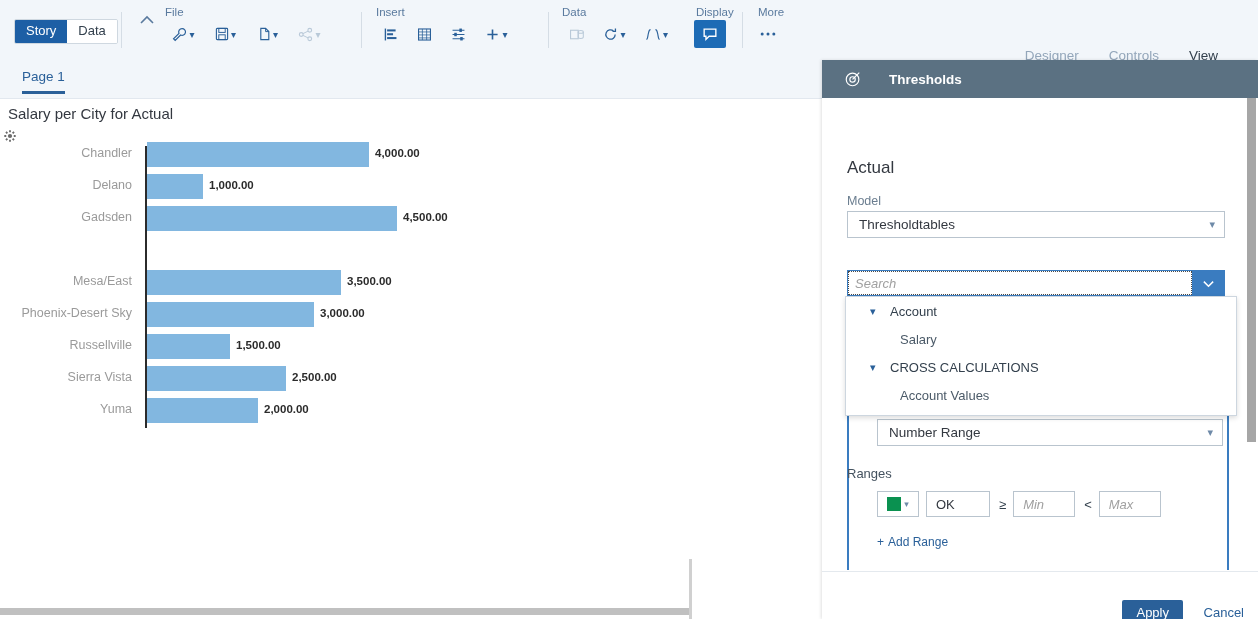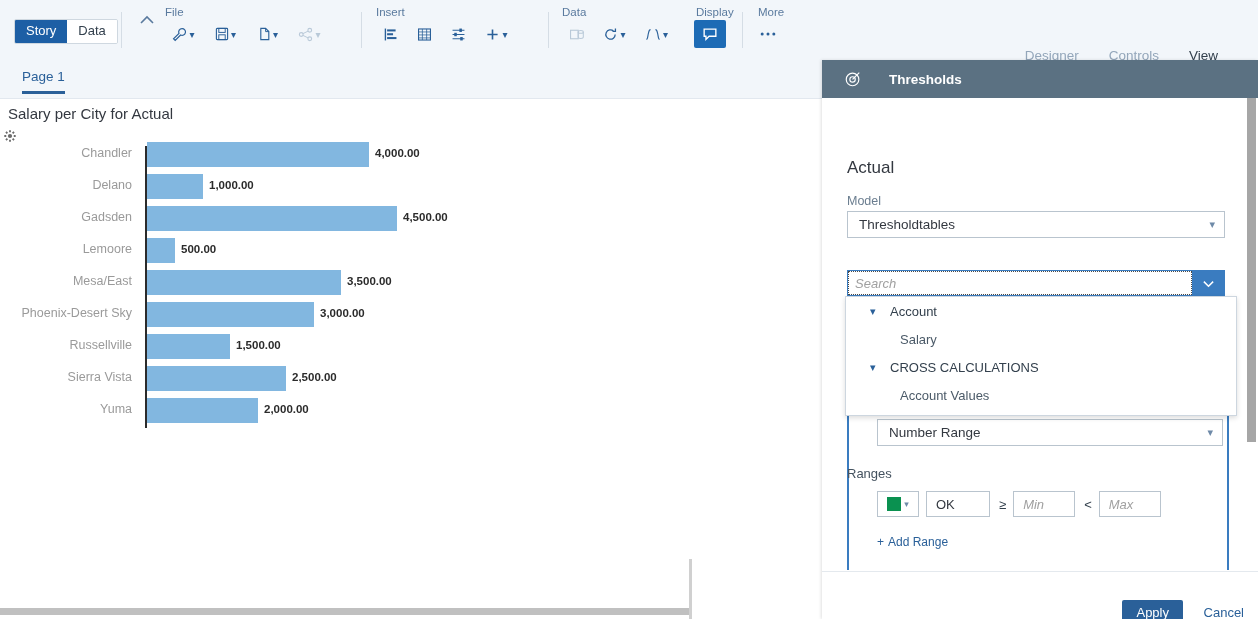--- a/index.html
+++ b/index.html
@@ -402,25 +402,20 @@
         </div>
         <div class="row" style="top: 32px;">
           <div class="cat-label">Delano</div>
           <div class="bar" style="width: 56px; background: rgb(130, 183, 224);"></div>
           <div class="bar-val" style="left: 209px;">1,000.00</div>
         </div>
         <div class="row" style="top: 64px;">
           <div class="cat-label">Gadsden</div>
           <div class="bar" style="width: 250px; background: rgb(130, 183, 224);"></div>
           <div class="bar-val" style="left: 403px;">4,500.00</div>
-        </div>
-        <div class="row" style="top: 96px;">
-          <div class="cat-label">Lemoore</div>
-          <div class="bar" style="width: 28px; background: rgb(130, 183, 224);"></div>
-          <div class="bar-val" style="left: 181px;">500.00</div>
         </div>
         <div class="row" style="top: 128px;">
           <div class="cat-label">Mesa/East</div>
           <div class="bar" style="width: 194px; background: rgb(130, 183, 224);"></div>
           <div class="bar-val" style="left: 347px;">3,500.00</div>
         </div>
         <div class="row" style="top: 160px;">
           <div class="cat-label">Phoenix-Desert Sky</div>
           <div class="bar" style="width: 167px; background: rgb(130, 183, 224);"></div>
           <div class="bar-val" style="left: 320px;">3,000.00</div>

